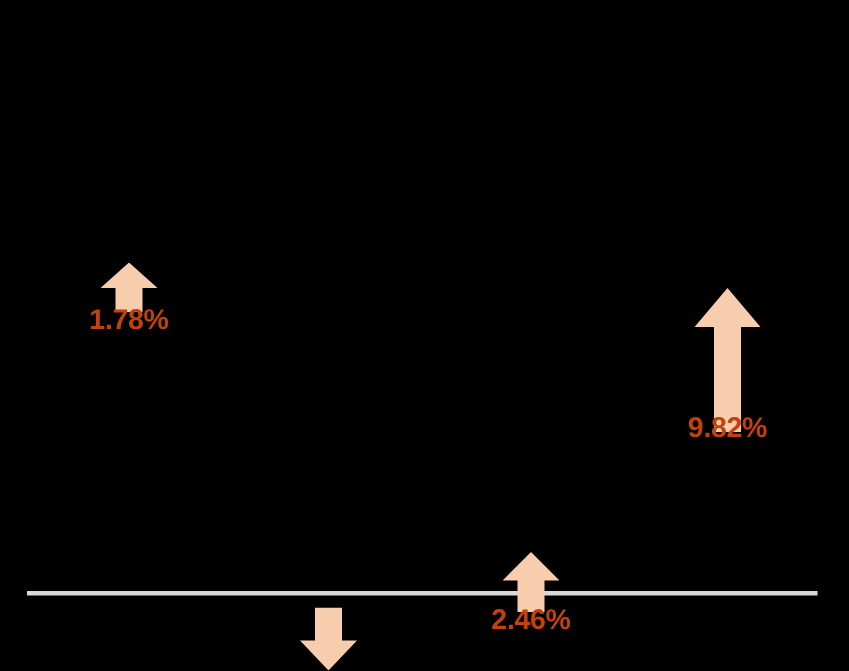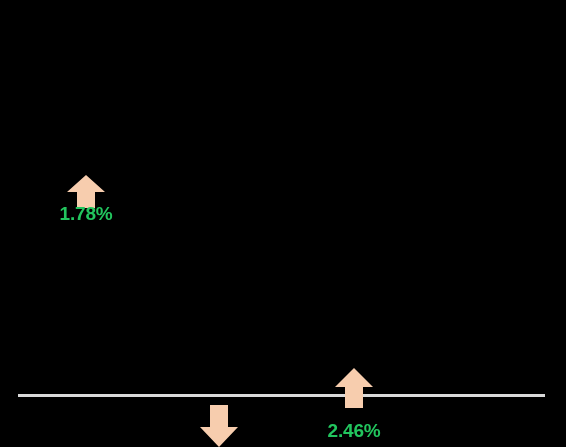--- a/index.html
+++ b/index.html
@@ -49,21 +49,21 @@
     left: 50%;
     transform: translateX(-50%);
   }
   .bar-arrow svg {
     display: block;
   }
   .bar-label {
     position: absolute;
     left: 50%;
     transform: translateX(-50%);
-    color: #22c55e;
+    color: #c2410c;
     font-family: "Liberation Sans", sans-serif;
     font-size: 19px;
     font-weight: bold;
     line-height: 20px;
     white-space: nowrap;
     letter-spacing: -0.2px;
     text-align: center;
   }
 </style>
 </head>
@@ -93,18 +93,27 @@
       </div>
     </div>
 
     <div class="bar-group" style="left:326px; width:56px; height:82px;">
       <div class="bar"></div>
       <div class="bar-arrow" style="top:3px; width:38px; height:40px;">
         <svg width="38" height="40" viewBox="0 0 38 40" aria-hidden="true">
           <polygon points="19,0 38,19 28,19 28,40 10,40 10,19 0,19" fill="#F7CDAE"></polygon>
         </svg>
       </div>
-      <div class="bar-label" style="top:56px;">2.46%</div>
+      <div class="bar-label" style="top:39px;">2.46%</div>
     </div>
 
+    <div class="bar-group" style="left:457px; width:56px; height:257px;">
+      <div class="bar"></div>
+      <div class="bar-arrow" style="top:2px; width:44px; height:96px;">
+        <svg width="44" height="96" viewBox="0 0 44 96" aria-hidden="true">
+          <polygon points="22,0 44,26 31,26 31,96 13,96 13,26 0,26" fill="#F7CDAE"></polygon>
+        </svg>
+      </div>
+      <div class="bar-label" style="top:86px;">9.82%</div>
+    </div>
 
   </div>
 </div>
 
 </body></html>

